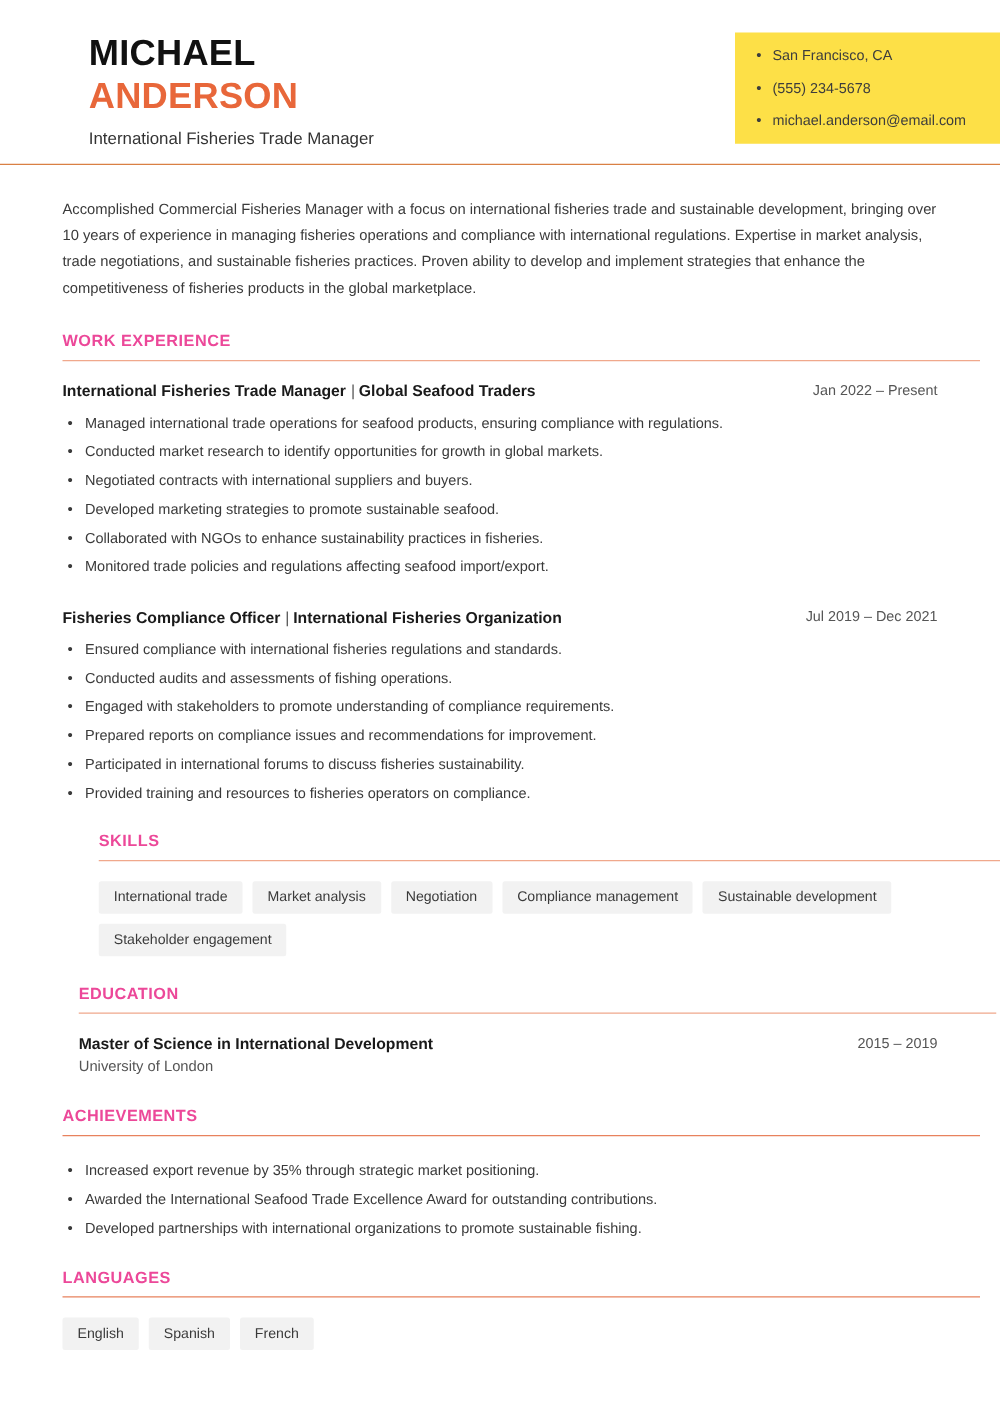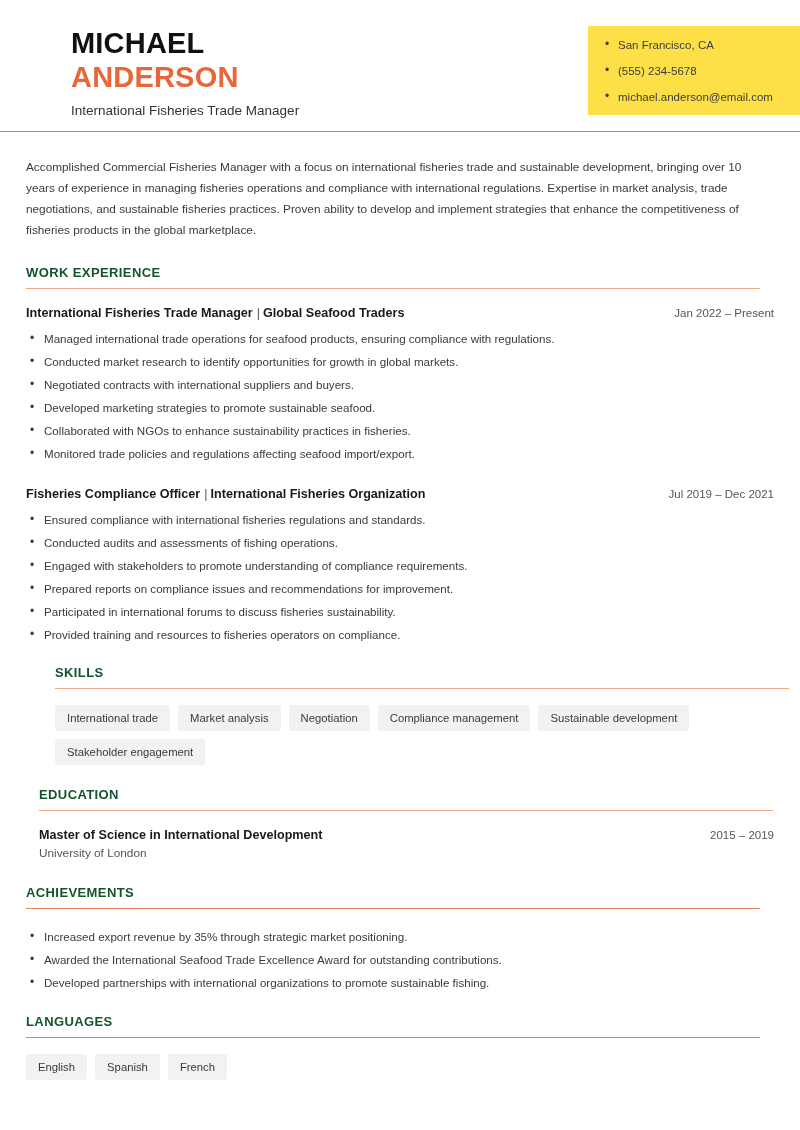--- a/index.html
+++ b/index.html
@@ -90,41 +90,41 @@
     position: absolute;
     left: 0;
     top: 131px;
     width: 800px;
     height: 0;
     border-top: 1.4px solid #D98044;
   }
 
   
   .content {
-    padding: 0 26px;
+    padding: 0 50px;
   }
 
   .summary {
     margin: 0;
     padding-top: 26px;
     font-size: 11.8px;
     line-height: 21px;
     color: #3a3a3a;
     text-align: left;
     max-width: 734px;
   }
 
   
   .section { margin-top: 24px; }
   .section-title {
     margin: 0 0 8px 0;
     font-size: 13px;
     font-weight: bold;
     letter-spacing: 0.4px;
-    color: #14532d;
+    color: #ec4899;
     text-transform: uppercase;
   }
   .section-rule {
     width: 734px;
     height: 0;
     border-top: 1.4px solid #F0A88C;
     margin-bottom: 16px;
   }
   .section-rule.strong { border-top-color: #E8825E; }
 

